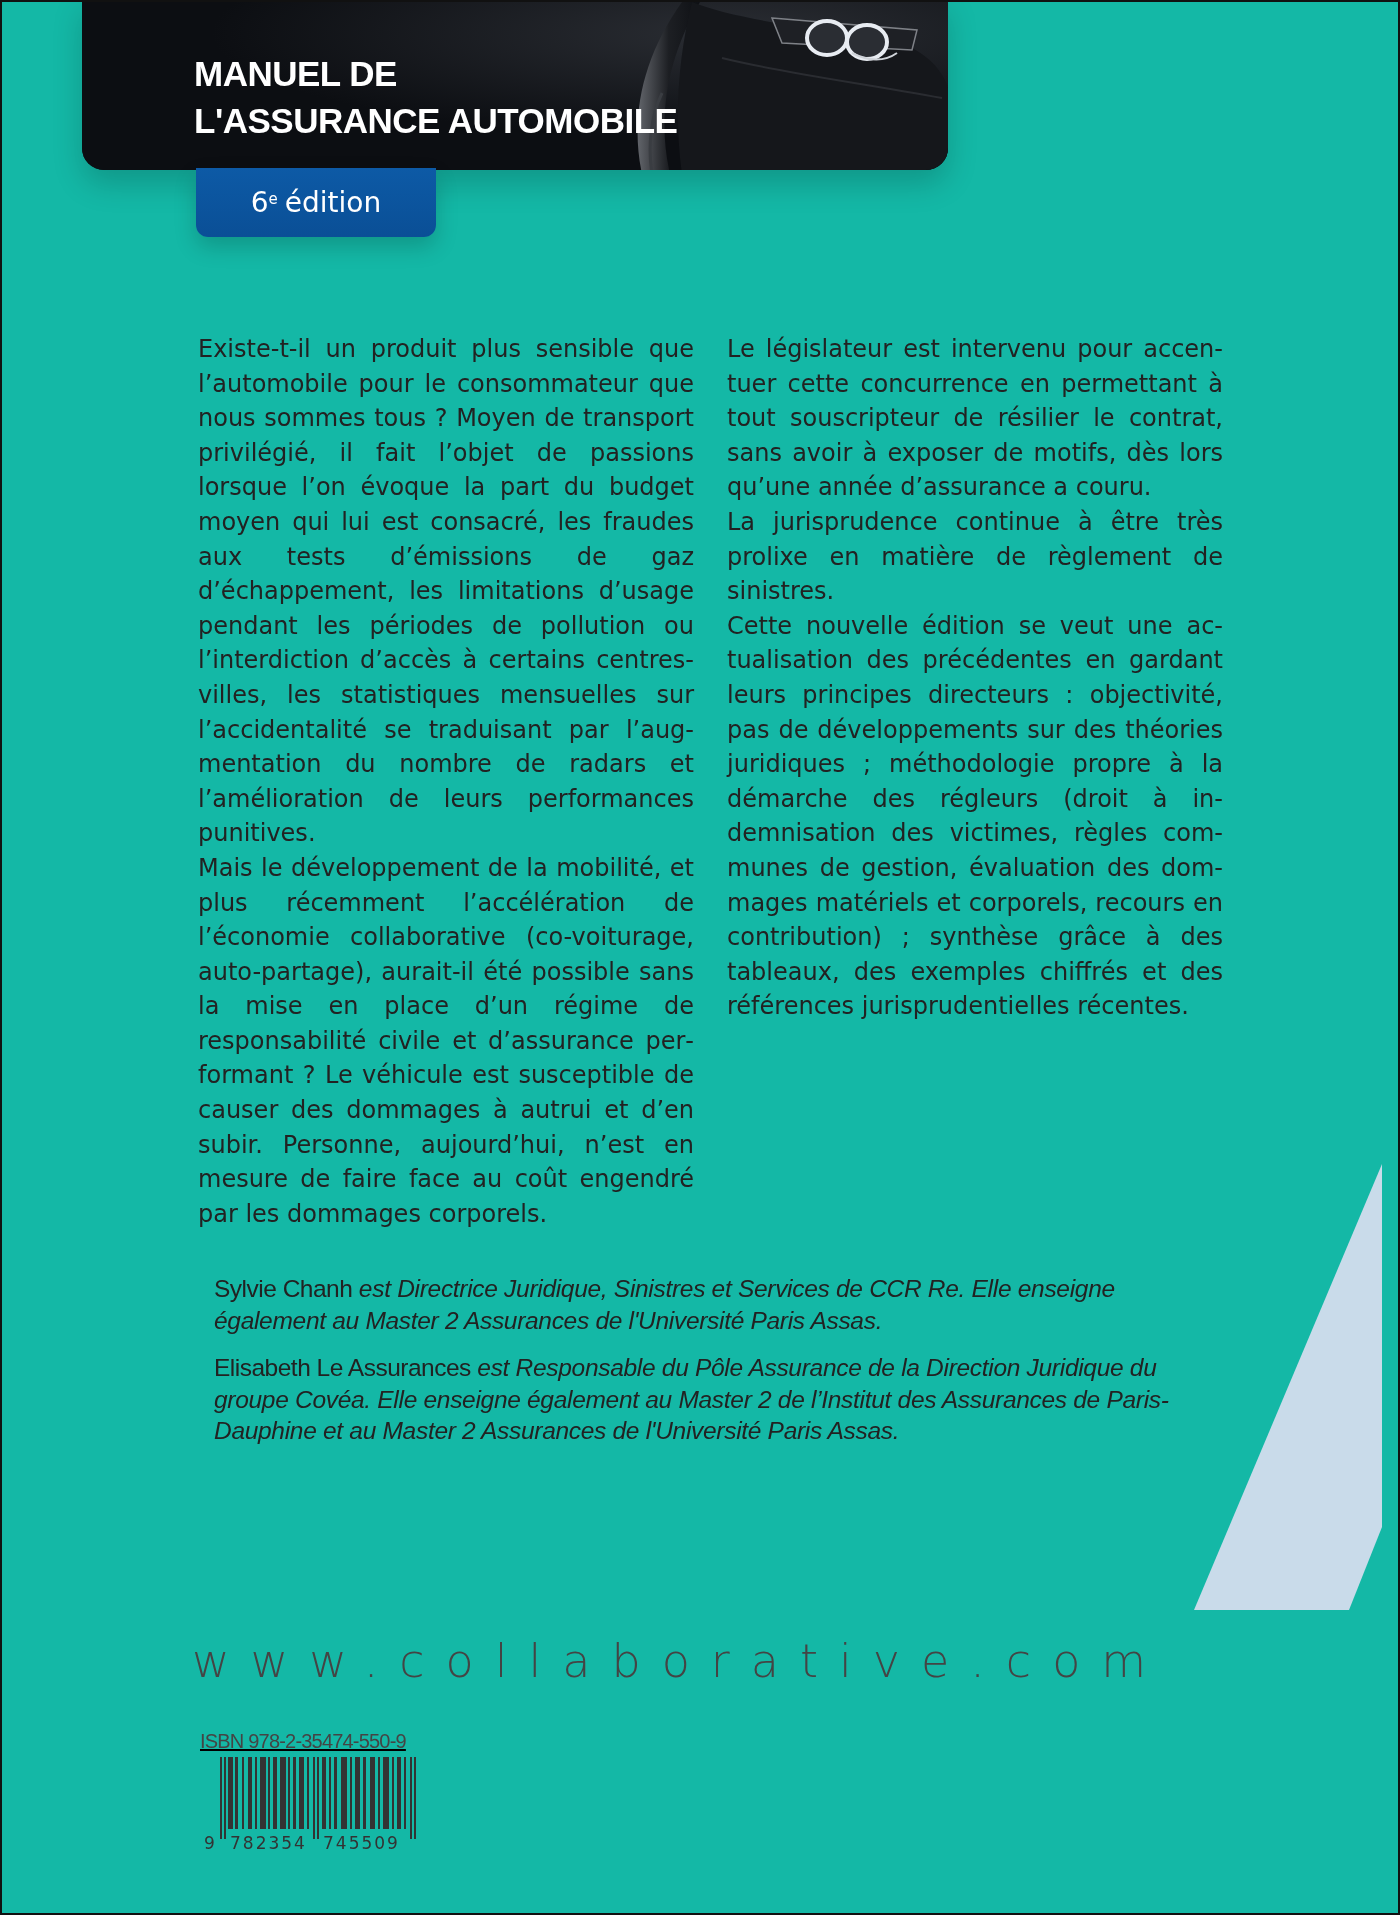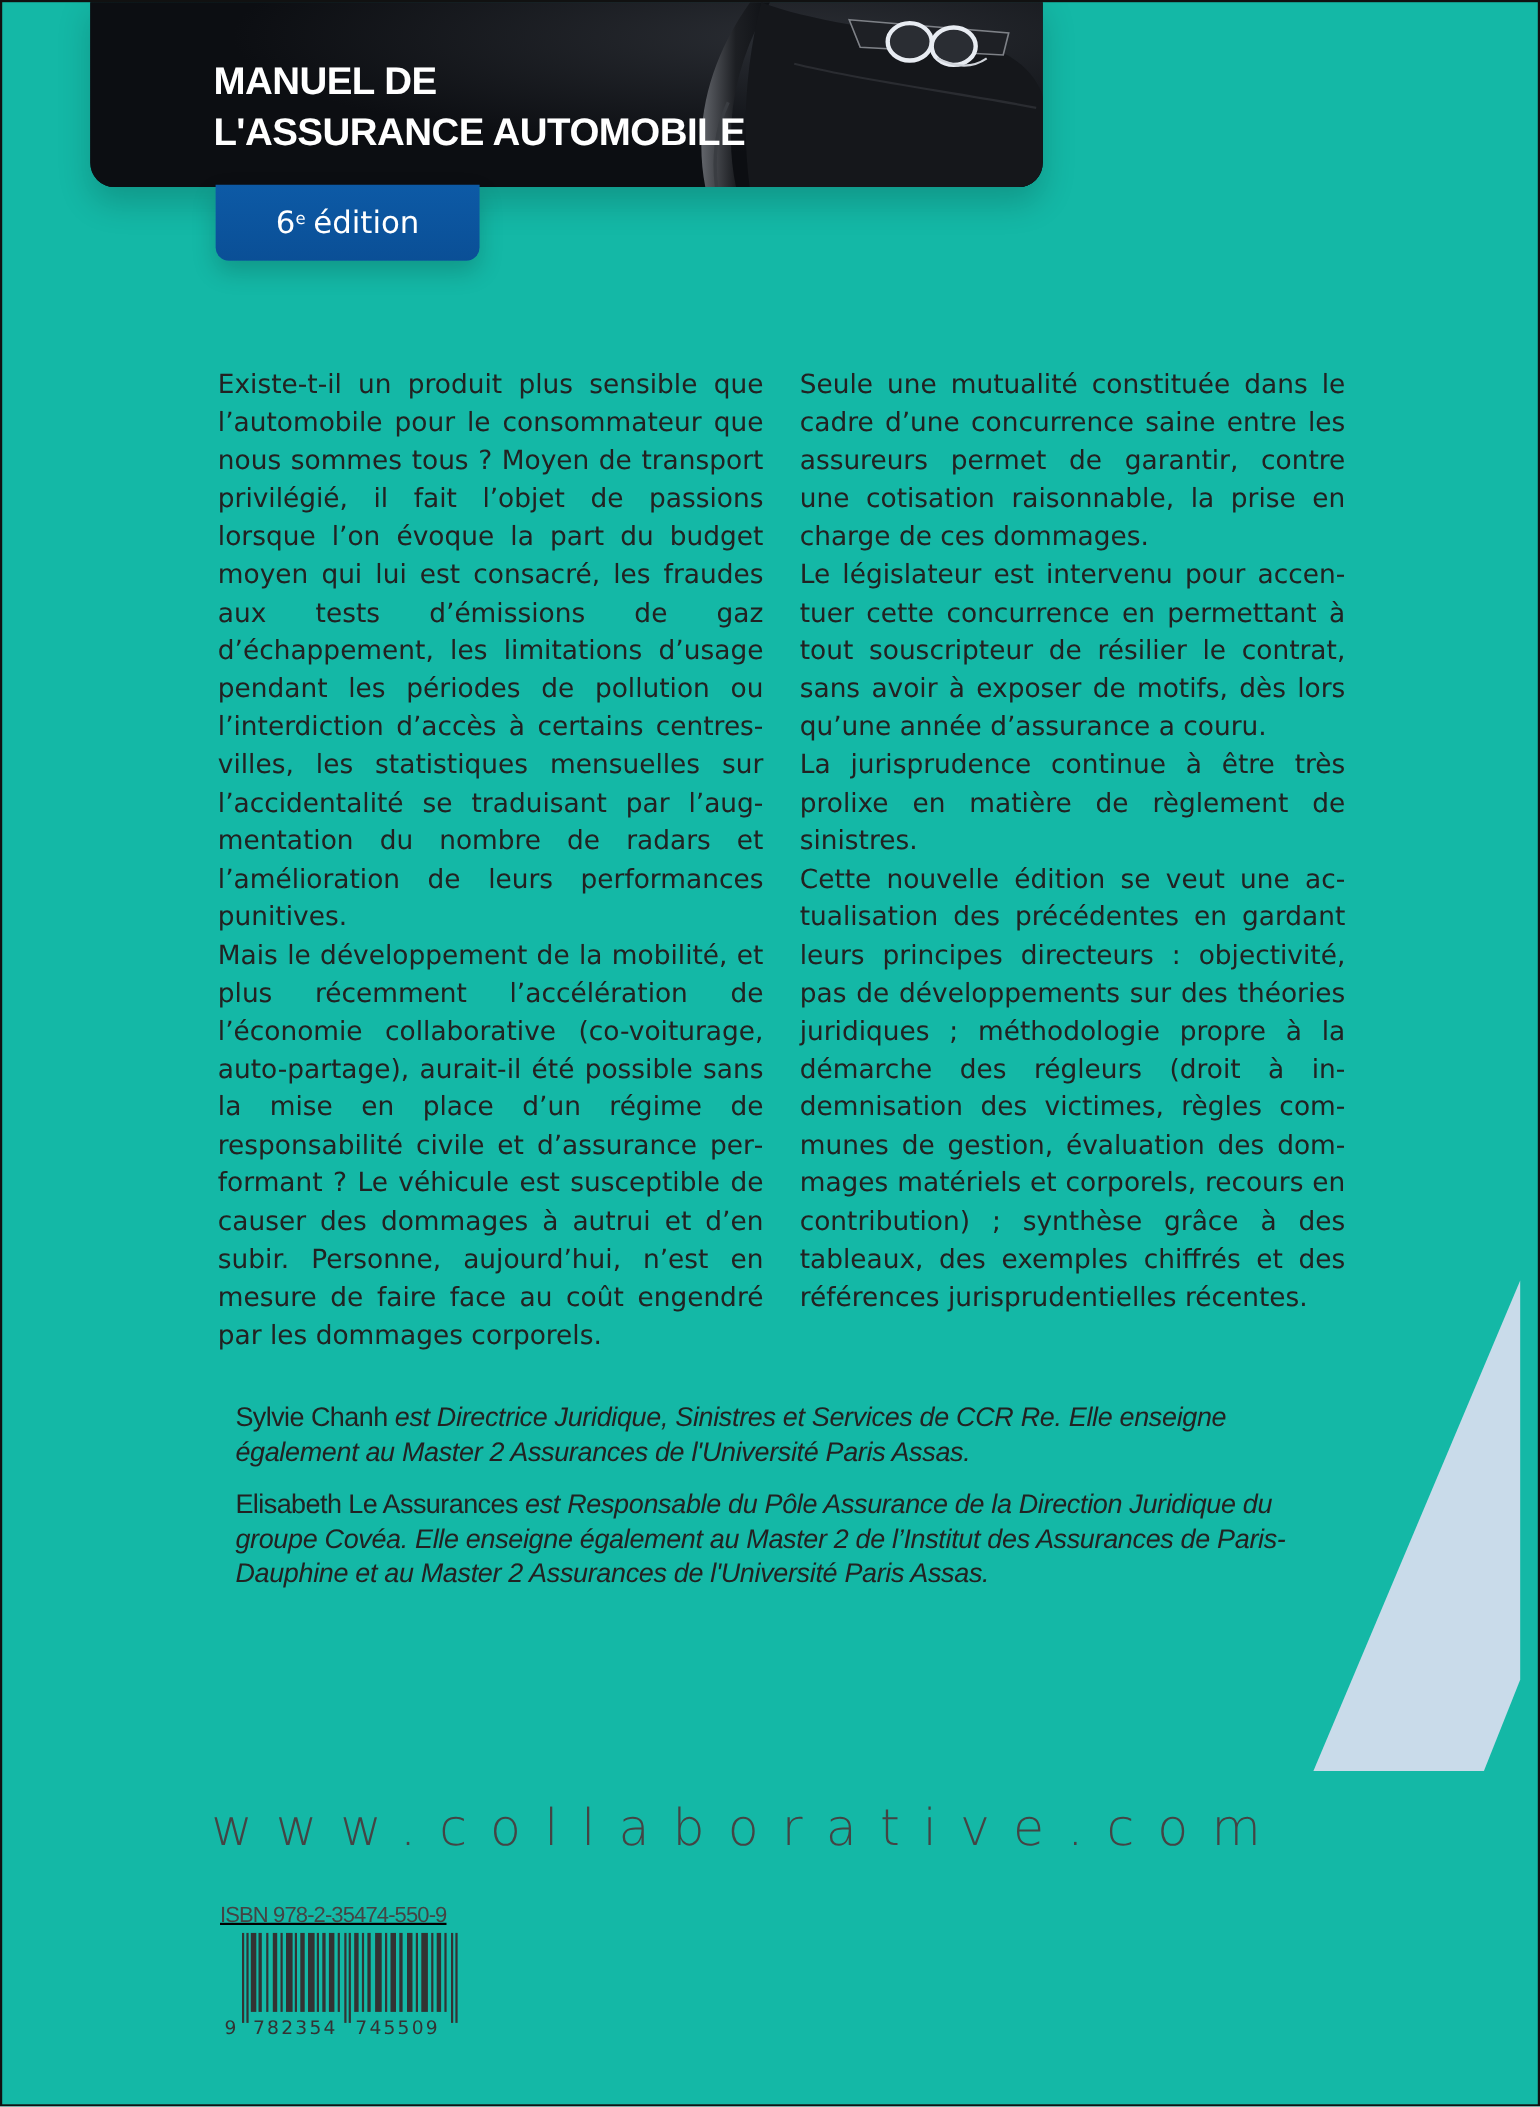--- a/index.html
+++ b/index.html
@@ -110,21 +110,20 @@
       <sup>e</sup>
       <span>édition</span>
   </div>
 
   <div class="columns">
     <div class="col">
       <p>Existe-t-il un produit plus sensible que l’automobile pour le consommateur que nous sommes tous ? Moyen de transport privilégié, il fait l’objet de pas­sions lorsque l’on évoque la part du budget moyen qui lui est consacré, les fraudes aux tests d’émissions de gaz d’échappement, les limitations d’usage pendant les périodes de pollution ou l’interdiction d’accès à certains centres-villes, les statistiques mensuelles sur l’accidentalité se traduisant par l’aug­mentation du nombre de radars et l’amélioration de leurs performances punitives.</p>
       <p>Mais le développement de la mobilité, et plus récemment l’accélération de l’économie collaborative (co-voiturage, auto-partage), aurait-il été possible sans la mise en place d’un régime de responsabilité civile et d’assurance per­formant ? Le véhicule est susceptible de causer des dommages à autrui et d’en subir. Personne, aujourd’hui, n’est en mesure de faire face au coût engendré par les dommages corporels.</p>
     </div>
     <div class="col">
-      <p>Seule une mutualité constituée dans le cadre d’une concurrence saine entre les assureurs permet de garantir, contre une cotisation raisonnable, la prise en charge de ces dommages.</p>
       <p>Le législateur est intervenu pour accen­tuer cette concurrence en permettant à tout souscripteur de résilier le contrat, sans avoir à exposer de motifs, dès lors qu’une année d’assurance a couru.</p>
       <p>La jurisprudence continue à être très prolixe en matière de règlement de sinistres.</p>
       <p>Cette nouvelle édition se veut une ac­tualisation des précédentes en gardant leurs principes directeurs : objectivité, pas de développements sur des théo­ries juridiques ; méthodologie propre à la démarche des régleurs (droit à in­demnisation des victimes, règles com­munes de gestion, évaluation des dom­mages matériels et corporels, recours en contribution) ; synthèse grâce à des tableaux, des exemples chiffrés et des références jurisprudentielles récentes.</p>
     </div>
   </div>
 
   <div class="authors">
     <p>
       <span class="name">Sylvie Chanh</span><span class="bio"> est Directrice Juridique, Sinistres et Services de CCR Re. Elle enseigne également au Master 2 Assurances de l'Université Paris Assas.</span>
     </p>

